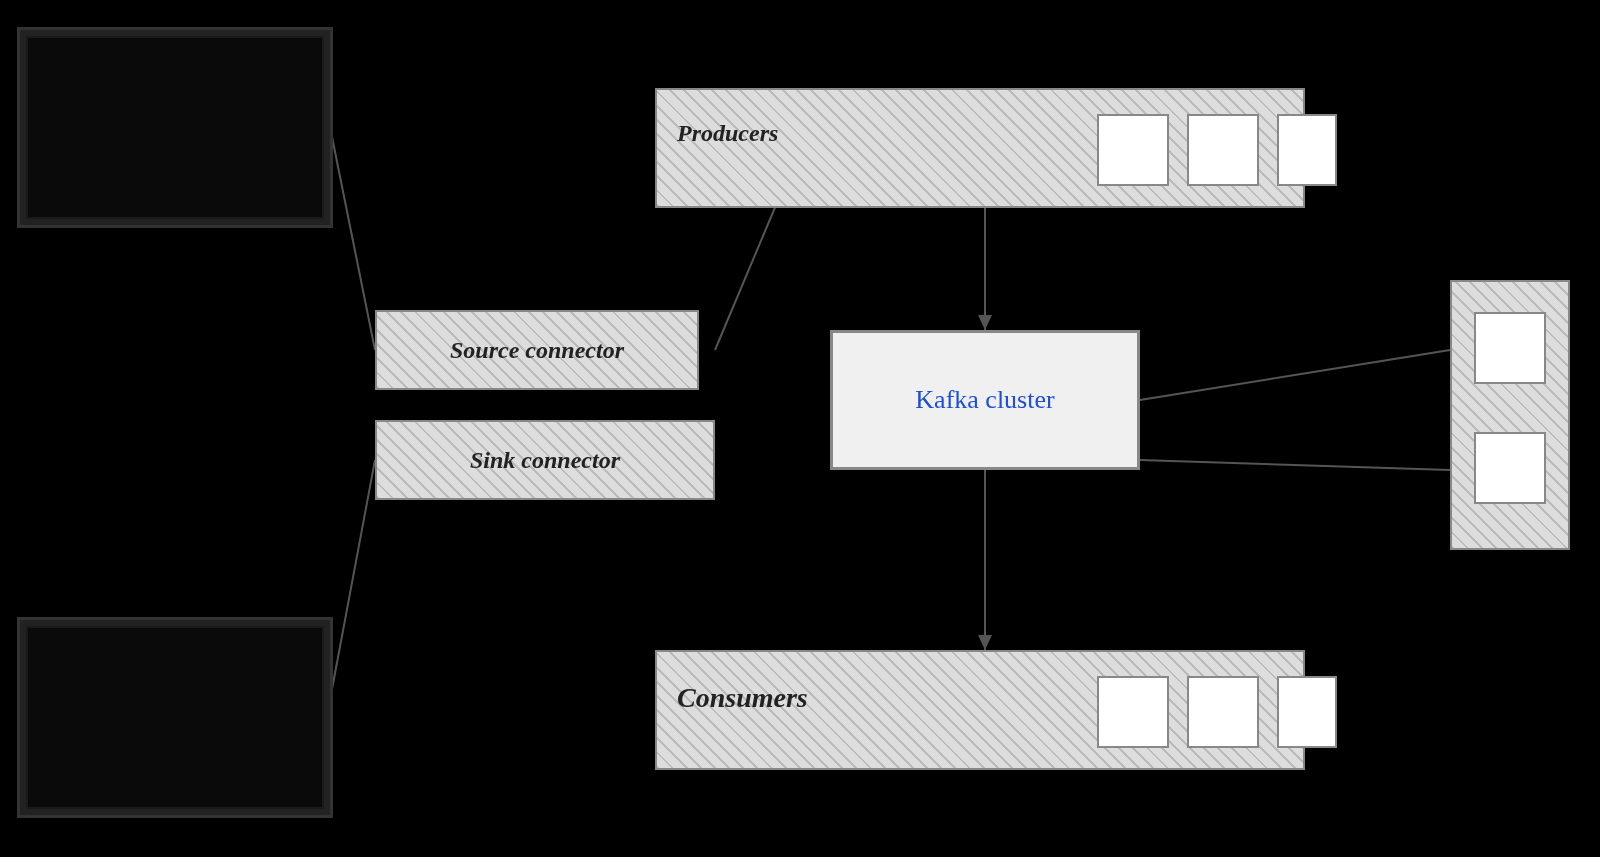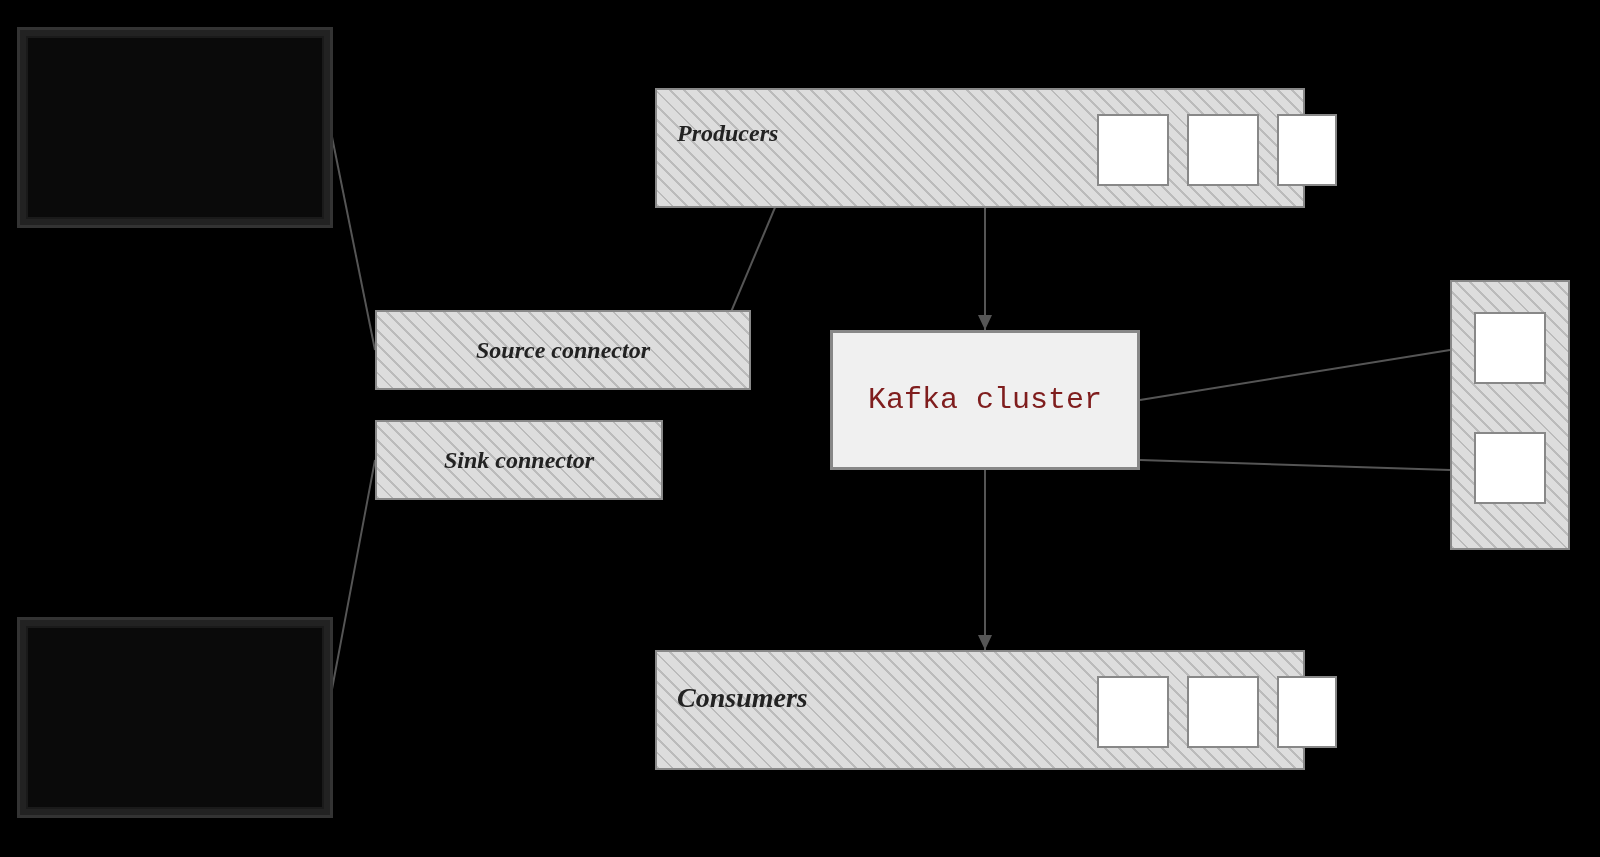--- a/index.html
+++ b/index.html
@@ -128,21 +128,21 @@
       border: 2px solid #888;
       width: 72px;
       height: 72px;
     }
 
     
     .source-connector-box {
       position: absolute;
       top: 310px;
       left: 375px;
-      width: 376px;
+      width: 324px;
       height: 80px;
       background: repeating-linear-gradient(
         45deg,
         #bbb 0px,
         #bbb 2px,
         #ddd 2px,
         #ddd 10px
       );
       border: 2px solid #888;
     }
@@ -158,21 +158,21 @@
       color: #222;
       white-space: nowrap;
       font-family: 'Georgia', serif;
     }
 
     
     .sink-connector-box {
       position: absolute;
       top: 420px;
       left: 375px;
-      width: 288px;
+      width: 340px;
       height: 80px;
       background: repeating-linear-gradient(
         45deg,
         #bbb 0px,
         #bbb 2px,
         #ddd 2px,
         #ddd 10px
       );
       border: 2px solid #888;
     }
@@ -199,24 +199,24 @@
       height: 140px;
       background: #f0f0f0;
       border: 3px solid #888;
     }
 
     .kafka-cluster-label {
       position: absolute;
       top: 50%;
       left: 50%;
       transform: translate(-50%, -50%);
-      font-size: 30px;
-      color: #7f1d1d;
+      font-size: 26px;
+      color: #1d4ed8;
       white-space: nowrap;
-      font-family: Liberation Mono, monospace;
+      font-family: Liberation Serif, serif;
     }
 
     
     .right-hatched-box {
       position: absolute;
       top: 280px;
       left: 1450px;
       width: 120px;
       height: 270px;
       background: repeating-linear-gradient(

